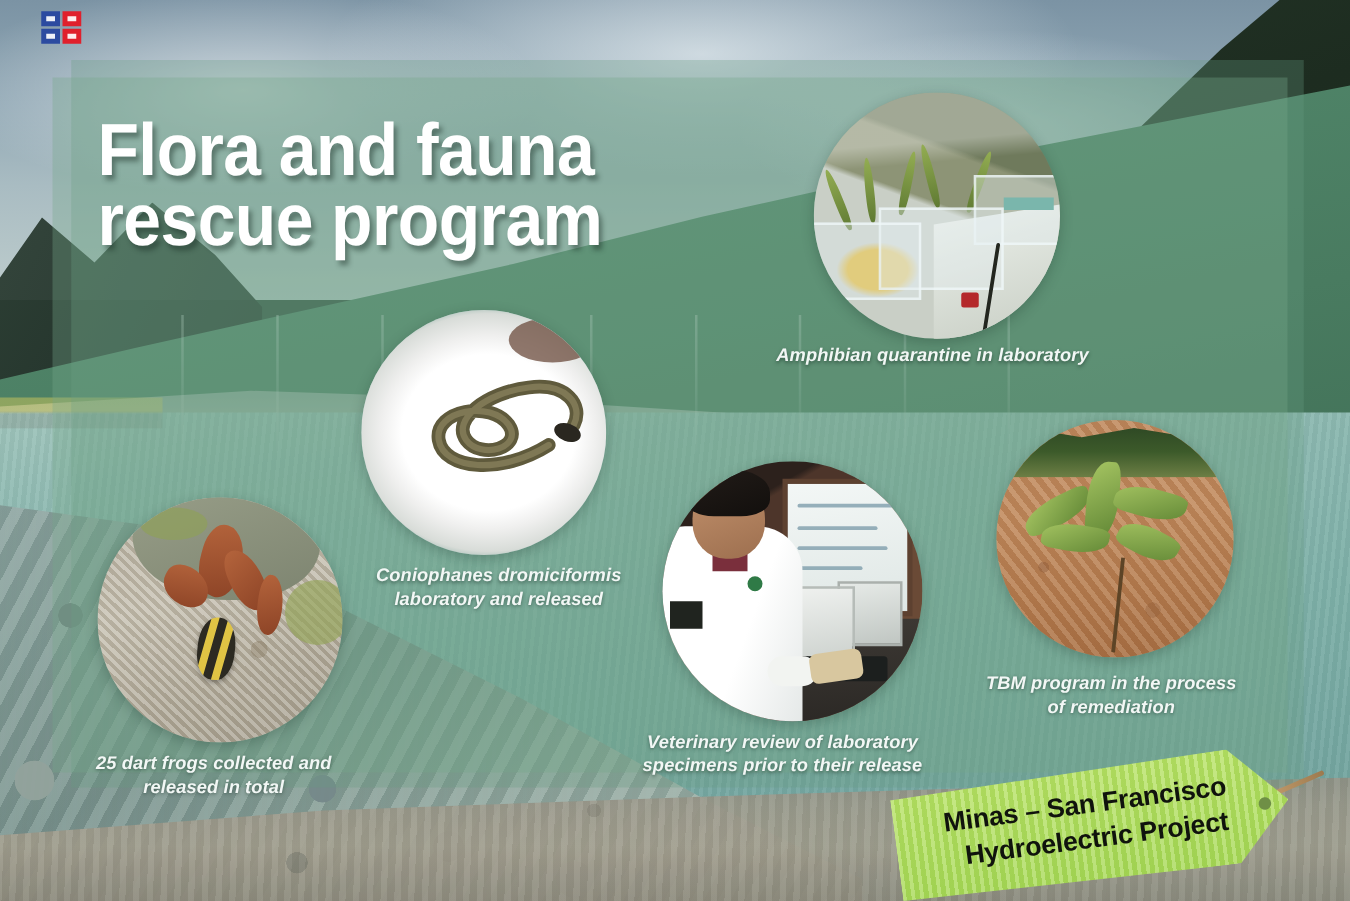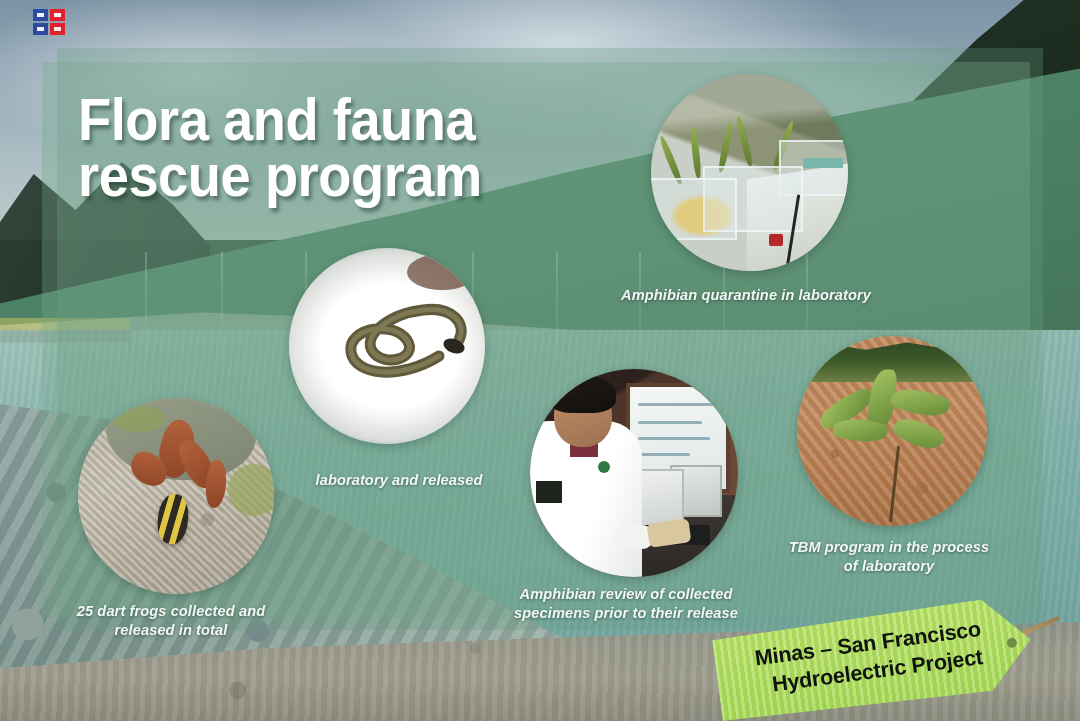--- a/index.html
+++ b/index.html
@@ -301,21 +301,21 @@
 
   
   .cap {
     position:absolute; color:#f2f7f5;
     font-style:italic; font-weight:bold;
     font-size:14.6px; line-height:1.32;
     text-align:center;
     text-shadow:0 1px 3px rgba(20,45,35,.55);
     letter-spacing:.1px;
   }
-  #cap-lab   { left:596px; top:286px; width:300px; }
+  #cap-lab   { left:596px; top:276px; width:300px; }
   #cap-snake { left:277px; top:452px; width:244px; }
   #cap-frog  { left:48px;  top:602px; width:246px; }
   #cap-vet   { left:490px; top:585px; width:272px; }
   #cap-tree  { left:762px; top:538px; width:254px; }
 
   
   #proj-tag {
     position:absolute; left:716px; top:614px; width:316px; height:92px;
     transform:rotate(-7.5deg);
   }
@@ -416,21 +416,21 @@
       <svg viewBox="0 0 196 196">
         <path d="M150,108 C112,132 66,128 62,104 C58,80 104,72 118,92 C130,110 96,120 84,104
                  C72,88 100,66 134,62 C164,58 178,76 170,92" fill="none" stroke="#5f5a3c" stroke-width="11" stroke-linecap="round"></path>
         <path d="M150,108 C112,132 66,128 62,104 C58,80 104,72 118,92 C130,110 96,120 84,104
                  C72,88 100,66 134,62 C164,58 178,76 170,92" fill="none" stroke="#8d8560" stroke-width="5" stroke-linecap="round" opacity=".7"></path>
         <ellipse cx="165" cy="98" rx="11" ry="7" fill="#2a2720" transform="rotate(20 165 98)"></ellipse>
       </svg>
     </div>
   </div>
   <div class="cap" id="cap-snake">
-    <br>
+    <span>Coniophanes dromiciformis</span><br>
     <span>laboratory and released</span>
   </div>
 
   <div class="circ" id="ph-frog">
     <div class="sc">
       <div class="boulder"></div>
       <div class="moss1"></div>
       <div class="moss2"></div>
       <div class="lf lf1"></div>
         <div class="lf lf2"></div>
@@ -460,38 +460,38 @@
       <div class="neck"></div>
       <div class="head"></div>
       <div class="hair"></div>
       <div class="badge"></div>
       <div class="tag"></div>
       <div class="glove"></div>
       <div class="cloth"></div>
     </div>
   </div>
   <div class="cap" id="cap-vet">
-    <span>Amphibian review of collected</span><br>
+    <span>Veterinary review of laboratory</span><br>
     <span>specimens prior to their release</span>
   </div>
 
   <div class="circ" id="ph-tree">
     <div class="sc">
       <div class="far"></div>
       <div class="lf lf1"></div>
         <div class="lf lf2"></div>
         <div class="lf lf3"></div>
       <div class="lf lf4"></div>
         <div class="lf lf5"></div>
       <div class="stem"></div>
     </div>
   </div>
   <div class="cap" id="cap-tree">
     <span>TBM program in the process</span><br>
-    <span>of laboratory</span>
+    <span>of remediation</span>
   </div>
 
   <div id="proj-tag">
     <div class="string"></div>
     <div class="body"></div>
     <div class="hole"></div>
     <div class="txt">
       <span class="l1">Minas – San Francisco</span>
       <span class="l2">Hydroelectric Project</span>
     </div>

